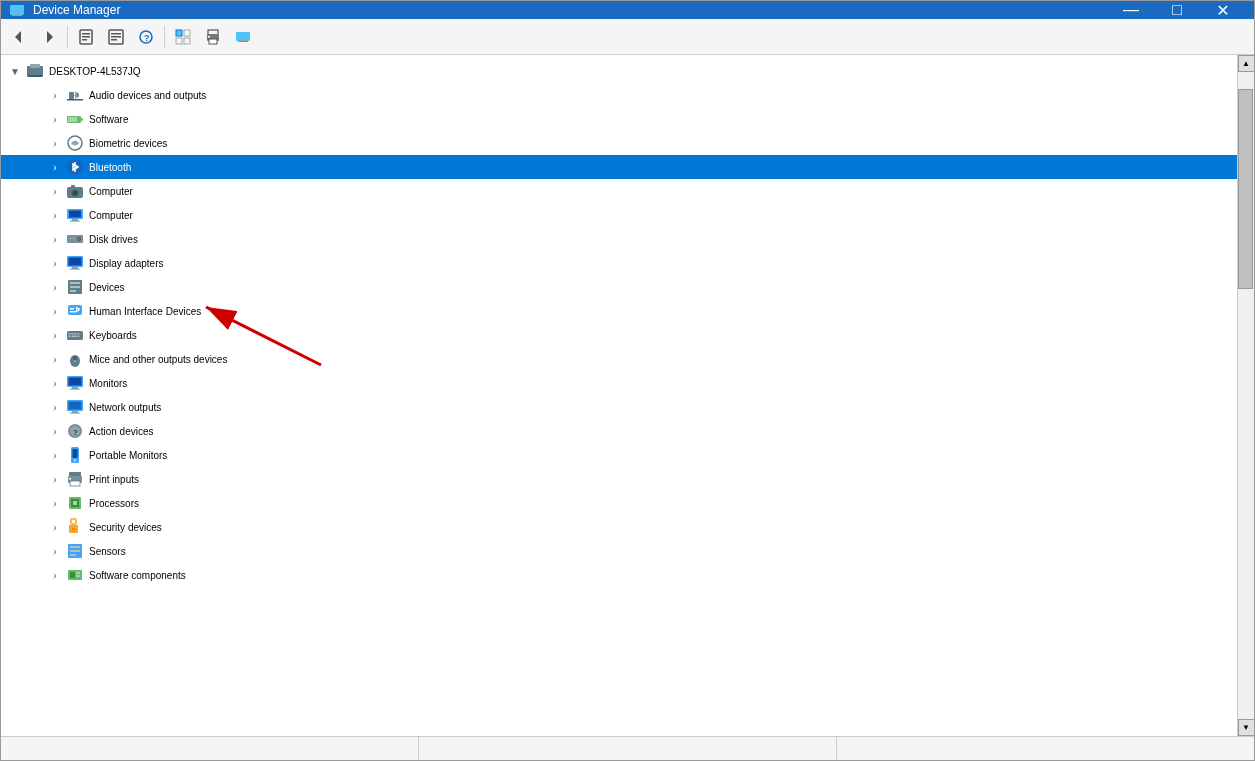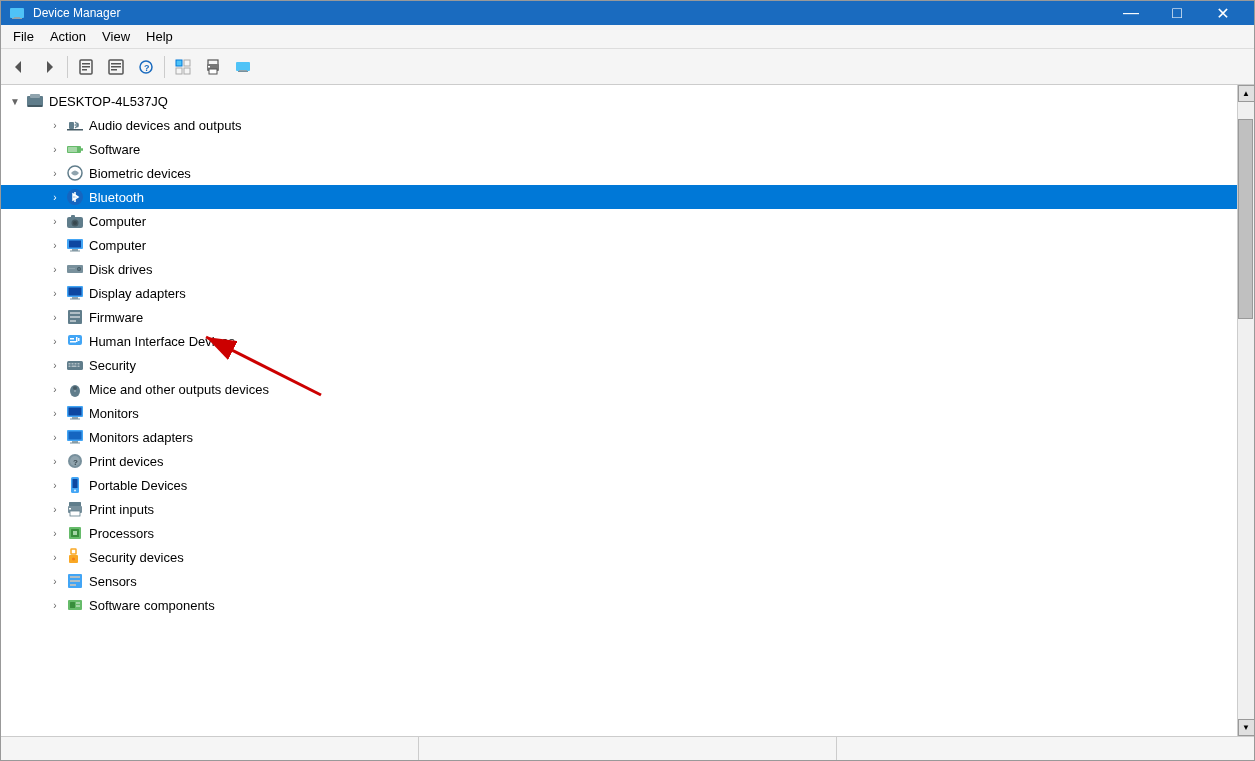--- a/index.html
+++ b/index.html
@@ -16,21 +16,21 @@
       width: 1255px;
       height: 761px;
       background: #fff;
       border: 1px solid #999;
       display: flex;
       flex-direction: column;
     }
 
     .title-bar {
       background: #1a6bbf;
-      height: 24px;
+      height: 18px;
       display: flex;
       align-items: center;
       padding: 0 8px;
       color: white;
       flex-shrink: 0;
     }
 
     .title-bar-icon {
       width: 16px;
       height: 16px;
@@ -191,21 +191,21 @@
       width: 20px;
       height: 20px;
       margin-right: 4px;
       display: flex;
       align-items: center;
       justify-content: center;
       flex-shrink: 0;
     }
 
     .item-label {
-      font-size: 13px;
+      font-size: 10px;
     }
 
     .child-item {
       padding-left: 40px;
     }
 
     .status-bar {
       height: 24px;
       background: #f5f5f5;
       border-top: 1px solid #ccc;
@@ -238,26 +238,20 @@
       </svg>
     </div>
     <span class="title-bar-title">Device Manager</span>
     <div class="title-bar-controls">
       <button class="title-bar-btn">—</button>
       <button class="title-bar-btn">□</button>
       <button class="title-bar-btn close">✕</button>
     </div>
   </div>
 
-  <div class="menu-bar">
-    <span class="menu-item">File</span>
-    <span class="menu-item">Action</span>
-    <span class="menu-item">View</span>
-    <span class="menu-item">Help</span>
-  </div>
 
   <div class="toolbar">
     <button class="toolbar-btn">
       <svg width="16" height="16" viewBox="0 0 16 16">
         <polygon points="10,2 4,8 10,14" fill="#555"></polygon>
       </svg>
     </button>
     <button class="toolbar-btn">
       <svg width="16" height="16" viewBox="0 0 16 16">
         <polygon points="6,2 12,8 6,14" fill="#555"></polygon>
@@ -430,21 +424,21 @@
       <div class="tree-item child-item" style="padding-left:44px;">
         <span class="expand-btn">›</span>
         <span class="item-icon">
           <svg width="18" height="18" viewBox="0 0 18 18">
             <rect x="2" y="2" width="14" height="14" fill="#607d8b" rx="1"></rect>
             <rect x="4" y="4" width="10" height="2" fill="#b0bec5"></rect>
             <rect x="4" y="8" width="10" height="2" fill="#b0bec5"></rect>
             <rect x="4" y="12" width="6" height="2" fill="#b0bec5"></rect>
           </svg>
         </span>
-        <span class="item-label">Firmware</span>
+        <span class="item-label">Devices</span>
       </div>
 
       <div class="tree-item child-item" style="padding-left:44px;">
         <span class="expand-btn">›</span>
         <span class="item-icon">
           <svg width="18" height="18" viewBox="0 0 18 18">
             <rect x="2" y="3" width="14" height="10" fill="#42a5f5" rx="2"></rect>
             <rect x="4" y="6" width="4" height="1.5" fill="white"></rect>
             <rect x="4" y="9" width="6" height="1.5" fill="white"></rect>
             <rect x="10" y="5" width="1.5" height="5" fill="white"></rect>
@@ -461,21 +455,21 @@
             <rect x="1" y="5" width="16" height="9" fill="#607d8b" rx="1.5"></rect>
             <rect x="2.5" y="7" width="2" height="1.5" fill="#b0bec5" rx="0.3"></rect>
             <rect x="5.5" y="7" width="2" height="1.5" fill="#b0bec5" rx="0.3"></rect>
             <rect x="8.5" y="7" width="2" height="1.5" fill="#b0bec5" rx="0.3"></rect>
             <rect x="11.5" y="7" width="2" height="1.5" fill="#b0bec5" rx="0.3"></rect>
             <rect x="2.5" y="9.5" width="2" height="1.5" fill="#b0bec5" rx="0.3"></rect>
             <rect x="5.5" y="9.5" width="5" height="1.5" fill="#b0bec5" rx="0.3"></rect>
             <rect x="11.5" y="9.5" width="2" height="1.5" fill="#b0bec5" rx="0.3"></rect>
           </svg>
         </span>
-        <span class="item-label">Security</span>
+        <span class="item-label">Keyboards</span>
       </div>
 
       <div class="tree-item child-item" style="padding-left:44px;">
         <span class="expand-btn">›</span>
         <span class="item-icon">
           <svg width="18" height="18" viewBox="0 0 18 18">
             <ellipse cx="9" cy="11" rx="5" ry="6" fill="#607d8b"></ellipse>
             <line x1="9" y1="6" x2="9" y2="12" stroke="#b0bec5" stroke-width="1"></line>
             <ellipse cx="9" cy="8" rx="2" ry="2" fill="#455a64"></ellipse>
           </svg>
@@ -499,45 +493,45 @@
       <div class="tree-item child-item" style="padding-left:44px;">
         <span class="expand-btn">›</span>
         <span class="item-icon">
           <svg width="18" height="18" viewBox="0 0 18 18">
             <rect x="1" y="2" width="16" height="11" fill="#42a5f5" rx="1"></rect>
             <rect x="2.5" y="3.5" width="13" height="8" fill="#1565c0"></rect>
             <rect x="6" y="13" width="6" height="2" fill="#90a4ae"></rect>
             <rect x="4" y="14.5" width="10" height="1" fill="#78909c"></rect>
           </svg>
         </span>
-        <span class="item-label">Monitors adapters</span>
+        <span class="item-label">Network outputs</span>
       </div>
 
       <div class="tree-item child-item" style="padding-left:44px;">
         <span class="expand-btn">›</span>
         <span class="item-icon">
           <svg width="18" height="18" viewBox="0 0 18 18">
             <circle cx="9" cy="9" r="7" fill="#78909c"></circle>
             <circle cx="9" cy="9" r="5" fill="#90a4ae"></circle>
             <text x="7" y="13" font-size="8" fill="#37474f" font-weight="bold">?</text>
           </svg>
         </span>
-        <span class="item-label">Print devices</span>
+        <span class="item-label">Action devices</span>
       </div>
 
       <div class="tree-item child-item" style="padding-left:44px;">
         <span class="expand-btn">›</span>
         <span class="item-icon">
           <svg width="18" height="18" viewBox="0 0 18 18">
             <rect x="5" y="1" width="8" height="16" fill="#42a5f5" rx="1.5"></rect>
             <rect x="6.5" y="3" width="5" height="9" fill="#0d47a1"></rect>
             <circle cx="9" cy="14.5" r="1" fill="#e3f2fd"></circle>
           </svg>
         </span>
-        <span class="item-label">Portable Devices</span>
+        <span class="item-label">Portable Monitors</span>
       </div>
 
       <div class="tree-item child-item" style="padding-left:44px;">
         <span class="expand-btn">›</span>
         <span class="item-icon">
           <svg width="18" height="18" viewBox="0 0 18 18">
             <rect x="3" y="2" width="12" height="5" fill="#607d8b" rx="0.5"></rect>
             <rect x="2" y="6" width="14" height="7" fill="#78909c" rx="1"></rect>
             <rect x="4" y="11" width="10" height="5" fill="white" stroke="#607d8b" stroke-width="0.8"></rect>
             <rect x="3" y="8" width="2" height="1.5" fill="white"></rect>

